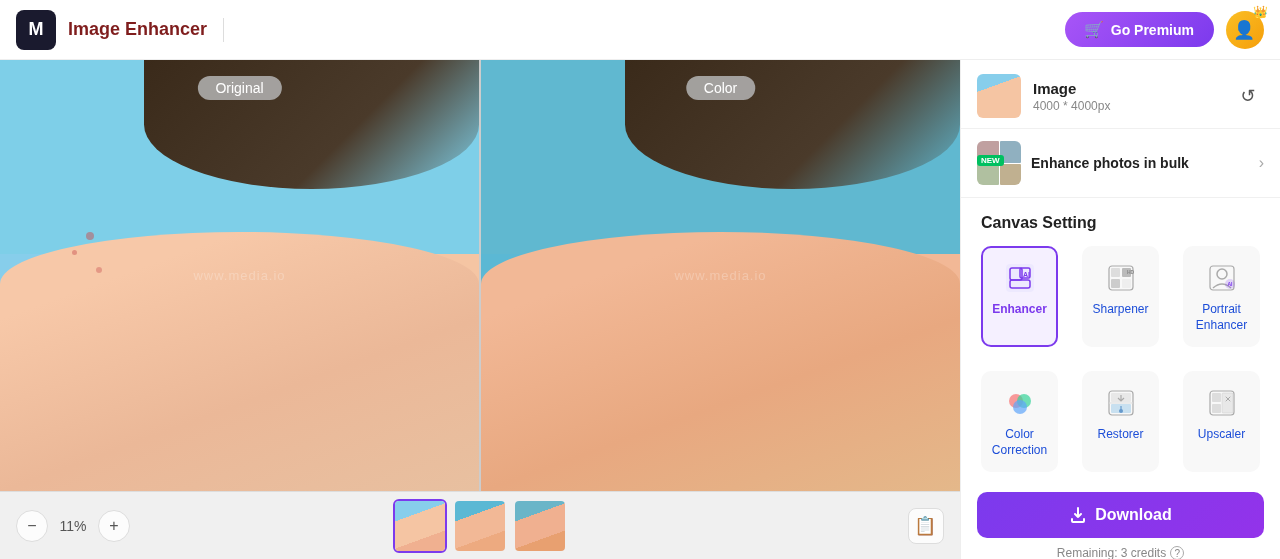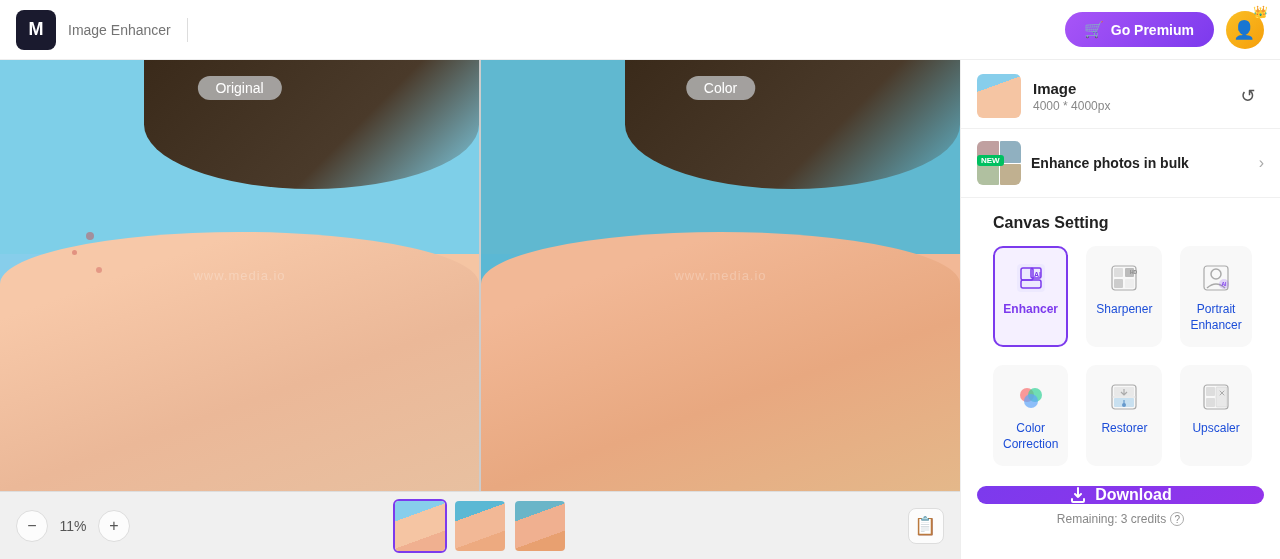--- a/index.html
+++ b/index.html
@@ -18,21 +18,21 @@
       z-index: 10;
     }
     .logo-box {
       width: 40px; height: 40px;
       background: #1a1a2e;
       border-radius: 8px;
       display: flex; align-items: center; justify-content: center;
       color: #fff; font-weight: bold; font-size: 18px;
     }
     .app-title {
-      font-size: 14px; font-weight: 400; color: #737373;
+      font-size: 18px; font-weight: 700; color: #7f1d1d;
     }
     .divider-v { width: 1px; height: 24px; background: #ddd; margin: 0 4px; }
     .all-product-btn {
       display: flex; align-items: center; gap: 6px;
       font-size: 15px; font-weight: 500; color: #333;
       cursor: pointer; padding: 6px 10px; border-radius: 6px;
       border: none; background: none;
     }
     .grid-icon { display: grid; grid-template-columns: 1fr 1fr; gap: 2px; width: 16px; height: 16px; }
     .grid-icon span { background: #555; border-radius: 1px; }
@@ -279,29 +279,29 @@
       font-size: 8px;
       font-weight: 700;
       padding: 1px 4px;
       border-radius: 3px;
       margin-top: 14px;
     }
     .bulk-label { flex: 1; font-size: 14px; font-weight: 600; color: #222; }
     .chevron-right { font-size: 16px; color: #aaa; }
 
     .canvas-setting-section {
-      padding: 16px 32px 8px;
+      padding: 16px 20px 8px;
     }
     .canvas-setting-title {
       font-size: 16px; font-weight: 700; color: #222; margin-bottom: 14px;
     }
     .tools-grid {
       display: grid;
       grid-template-columns: 1fr 1fr 1fr;
-      gap: 18px;
+      gap: 24px;
     }
     .tool-card {
       display: flex;
       flex-direction: column;
       align-items: center;
       padding: 12px 8px;
       border-radius: 10px;
       border: 2px solid transparent;
       cursor: pointer;
       background: #f8f8f8;
@@ -327,20 +327,21 @@
 
     .download-section {
       padding: 12px 16px 8px;
     }
     .download-btn {
       width: 100%;
       background: linear-gradient(135deg, #7c3aed, #9333ea);
       color: #fff;
       border: none;
       border-radius: 10px;
+      padding: 14px;
       font-size: 16px; font-weight: 600;
       cursor: pointer;
       display: flex; align-items: center; justify-content: center; gap: 8px;
     }
     .credits-row {
       text-align: center;
       font-size: 12px; color: #888;
       margin-top: 8px;
       display: flex; align-items: center; justify-content: center; gap: 4px;
     }

